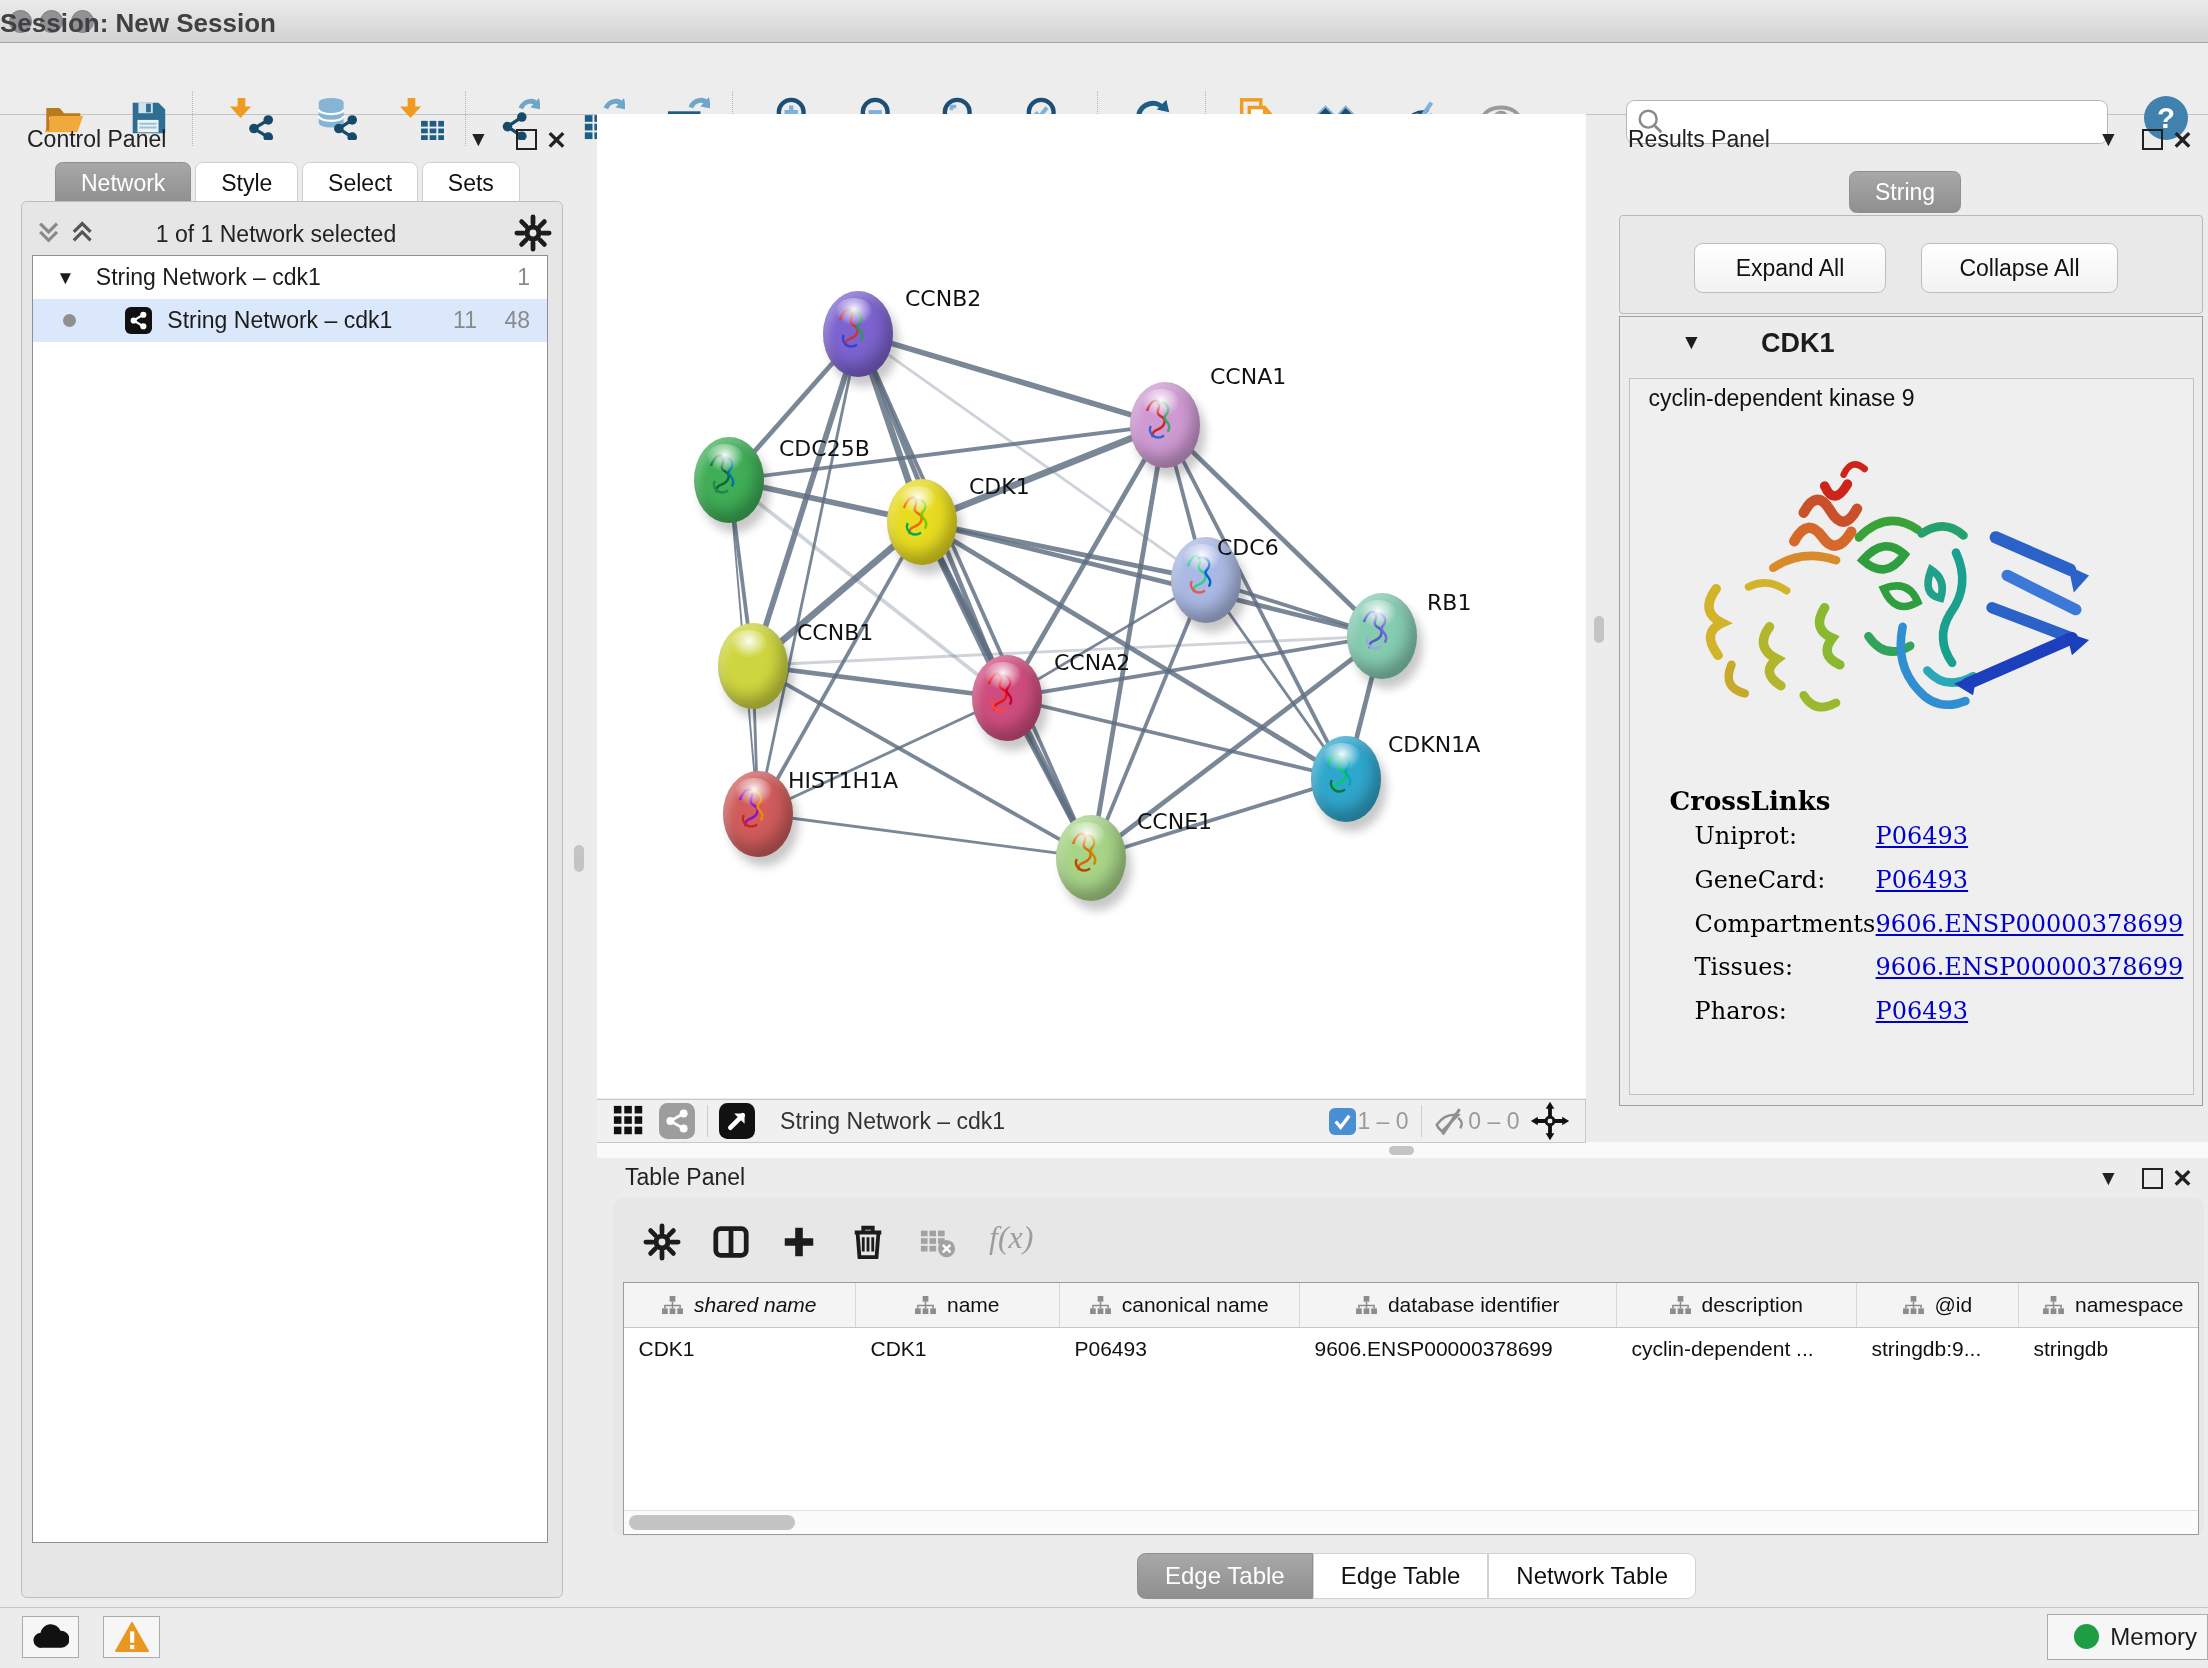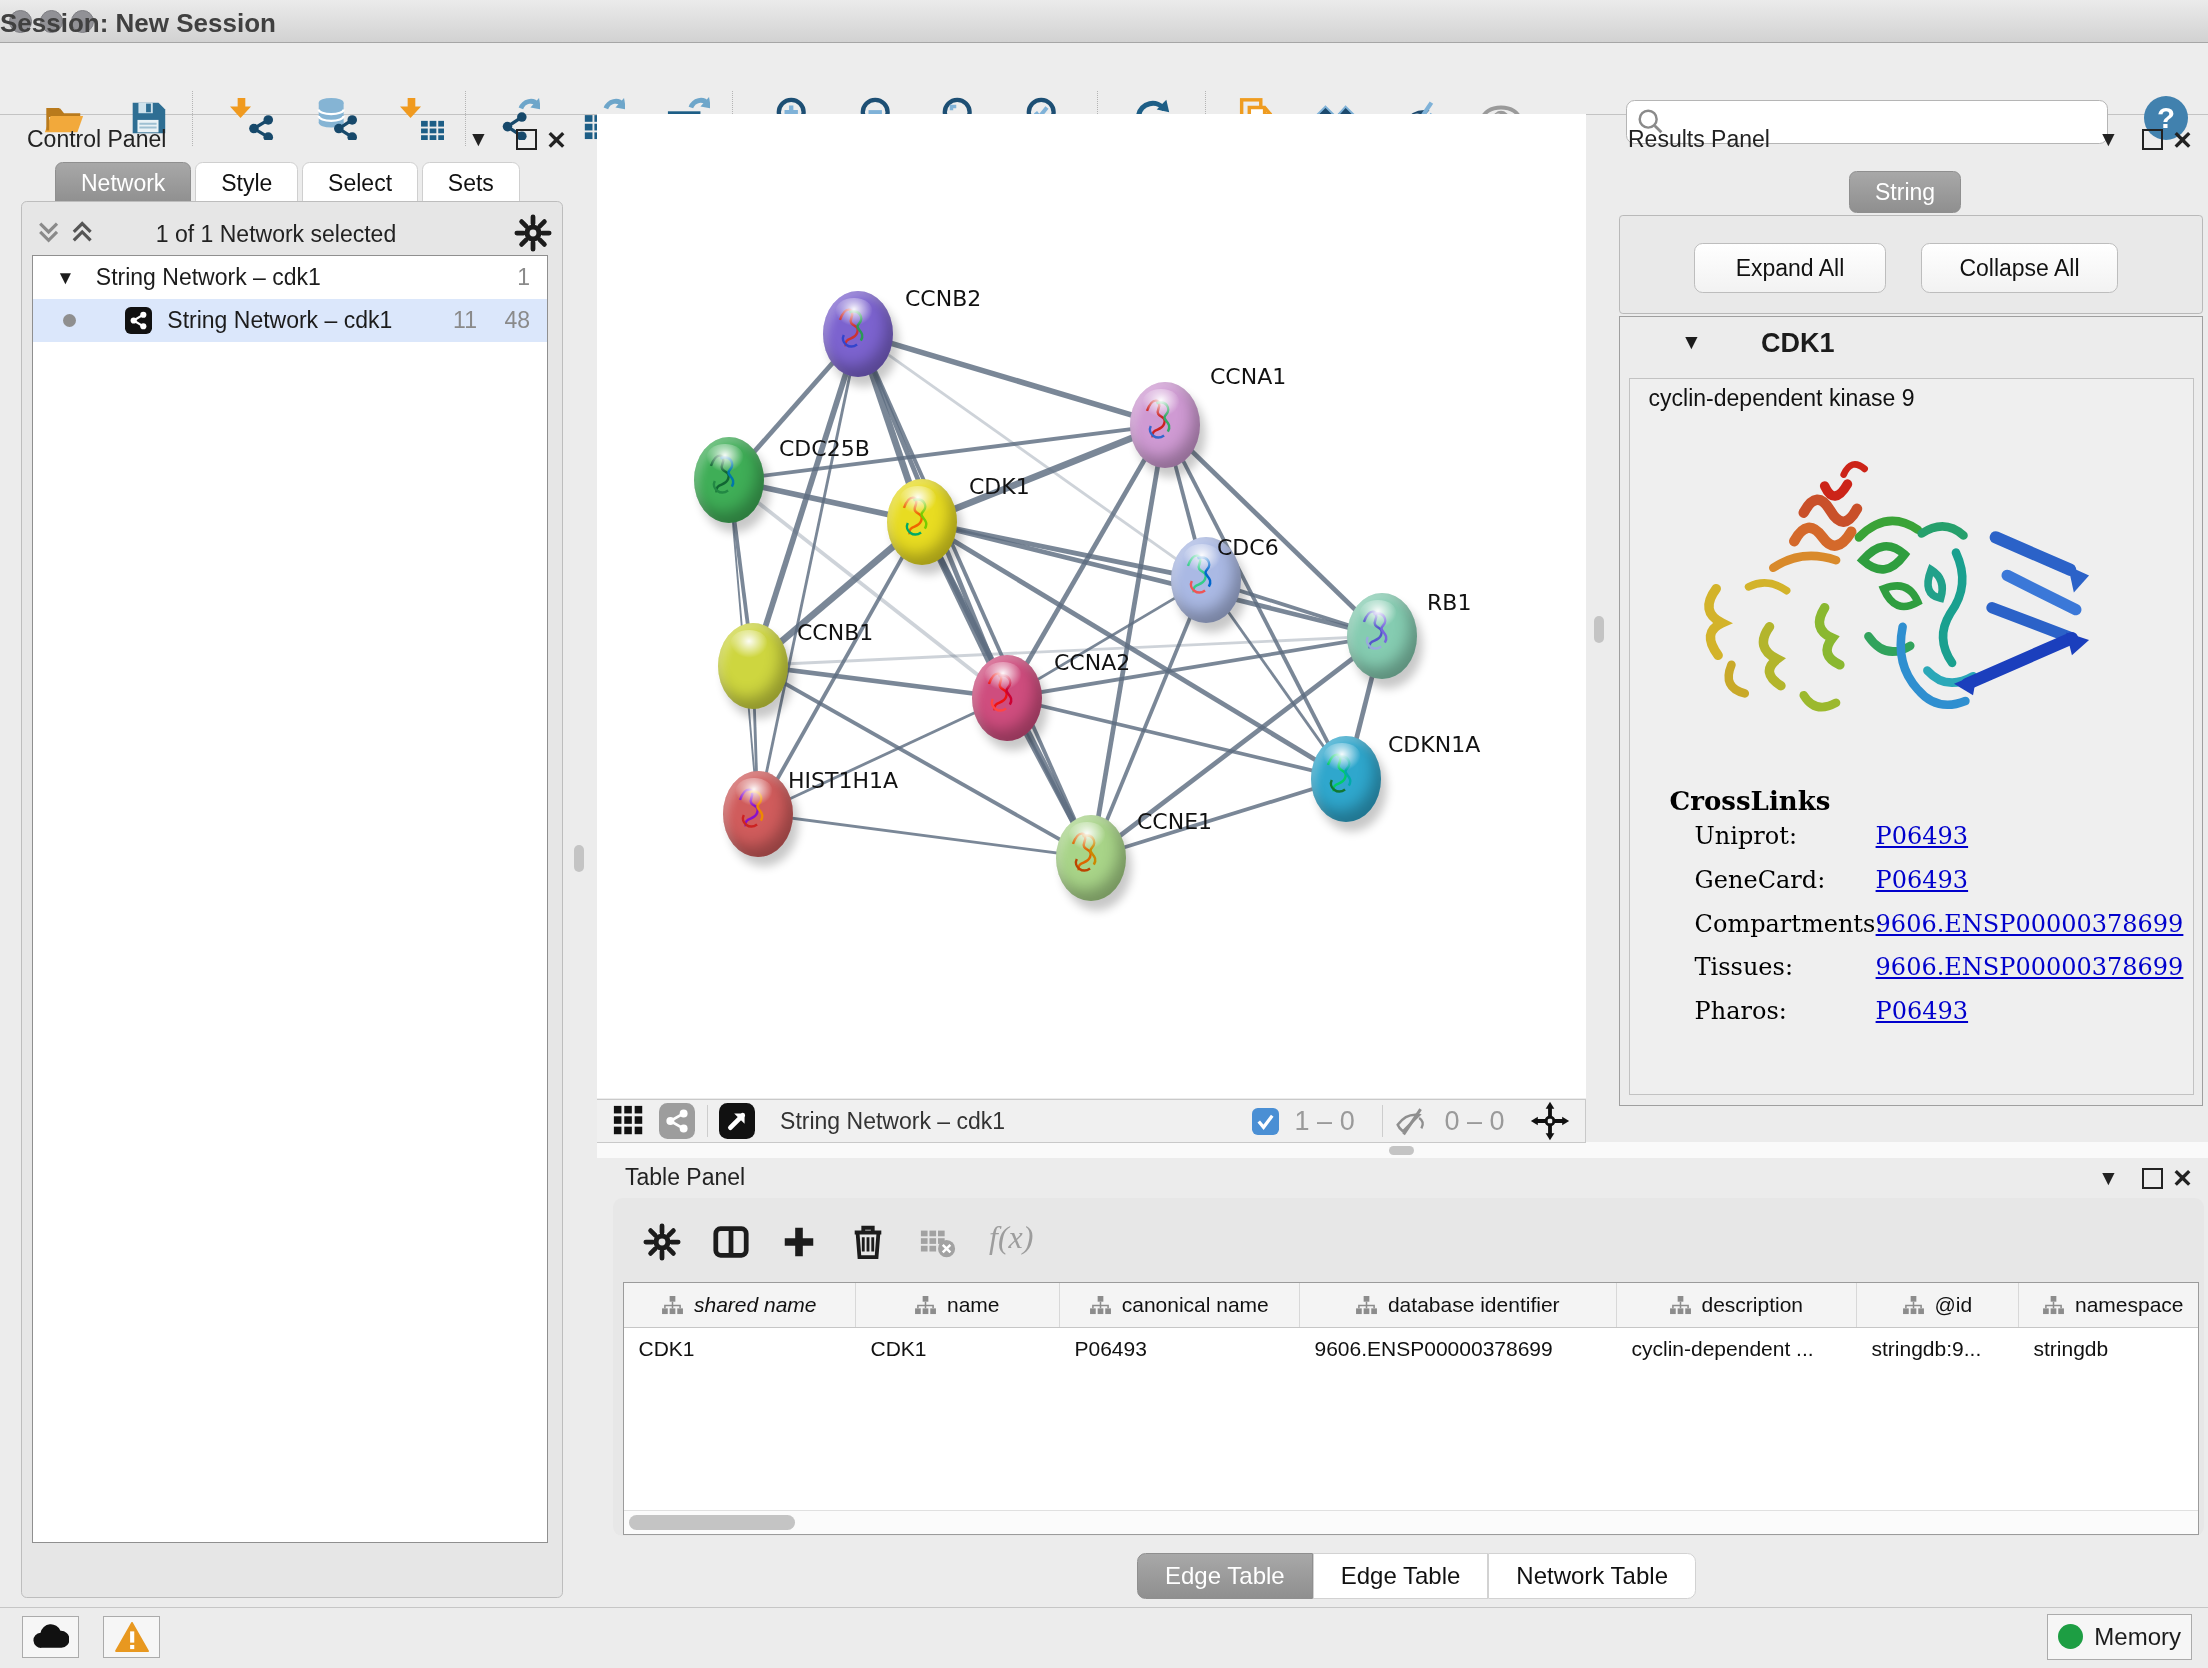--- a/index.html
+++ b/index.html
@@ -48,21 +48,21 @@
   .node{position:absolute;width:70px;height:86px;border-radius:50%;
     box-shadow:inset -6.7px -10.5px 15px rgba(0,0,0,.30),inset 4.8px 6.7px 8.6px rgba(255,255,255,.28),5.7px 9.5px 9.5px rgba(0,0,0,.22);}
   .node:before{content:"";position:absolute;left:12.4px;top:6.7px;width:38px;height:28.5px;border-radius:50%;
     background:radial-gradient(ellipse at 50% 40%,rgba(255,255,255,.95),rgba(255,255,255,0) 70%);}
   .node-label{position:absolute;font-family:"DejaVu Sans",sans-serif;font-size:22px;color:#111;white-space:nowrap;}
   
   #net-toolbar{left:597px;top:1099px;width:989px;height:44px;background:#f0f0f0;
     border:1px solid #c9c9c9;border-left:none;display:flex;align-items:center;box-sizing:border-box;}
   #net-title{font-size:23px;color:#333;margin-left:25px;}
   .nt-sep{width:1px;height:32px;background:#cdcdcd;margin:0 11.4px;}
-  .nt-badge{font-size:27px;color:#9a9a9a;margin:0 16px;}
+  .nt-badge{font-size:23px;color:#9a9a9a;margin:0 1px;}
   
   .split-h{background:#fafafa;}
   .knob{background:#c4c4c4;border-radius:5.7px;}
   
   #rp-title{left:1628px;top:126px;}
   #rp-collapse{left:2098px;top:127px;} #rp-float{left:2142px;top:129px;} #rp-close{left:2172px;top:126px;font-weight:bold;font-size:25px;}
   #rp-tab{left:1849px;top:171px;}
   #rp-box1{left:1619px;top:215px;width:582px;height:97px;background:#e9e9e9;border:1px solid #b9b9b9;border-radius:3.8px;}
   .rp-btn{position:absolute;top:27px;height:48px;background:linear-gradient(#ffffff,#f2f2f2);
     border:1px solid #bdbdbd;border-radius:8.6px;font-size:23px;text-align:center;line-height:48px;color:#111;}
@@ -96,21 +96,21 @@
   #bottom-tabs{left:1137px;top:1553px;height:44px;display:flex;}
   .btab{height:44px;line-height:44px;padding:0 27px;font-size:24px;background:#fff;border:1px solid #d2d2d2;color:#111;}
   .btab:first-child{border-radius:8.6px 0 0 8.6px;}
   .btab:last-child{border-radius:0 8.6px 8.6px 0;}
   .btab.sel{background:linear-gradient(#a8a8a8,#8f8f8f);color:#fff;border-color:#8f8f8f;}
   
   #statusbar{left:0;top:1607px;width:2208px;height:61px;background:#ececec;border-top:1px solid #c6c6c6;}
   .sb-btn{position:absolute;top:7.6px;width:55px;height:40px;background:#f6f6f6;border:1.9px solid #ababab;
     display:flex;align-items:center;justify-content:center;}
   #memory-btn{position:absolute;left:2047px;top:5.7px;width:143px;height:44px;background:#f6f6f6;
-    border:1.9px solid #ababab;display:flex;align-items:center;justify-content:center;gap:11.4px;font-size:24px;}
+    border:1.9px solid #ababab;display:flex;align-items:center;justify-content:center;gap:11.4px;font-size:24px;padding-left:16px;}
   #memory-dot{width:25px;height:25px;border-radius:50%;background:#1d9e43;}
 </style>
 </head>
 <body>
 
 <div id="titlebar" class="abs">
   <span class="tlight" style="left:8.6px"></span>
   <span class="tlight" style="left:40px"></span>
   <span class="tlight" style="left:71px"></span>
   <div id="win-title">Session: New Session</div>

